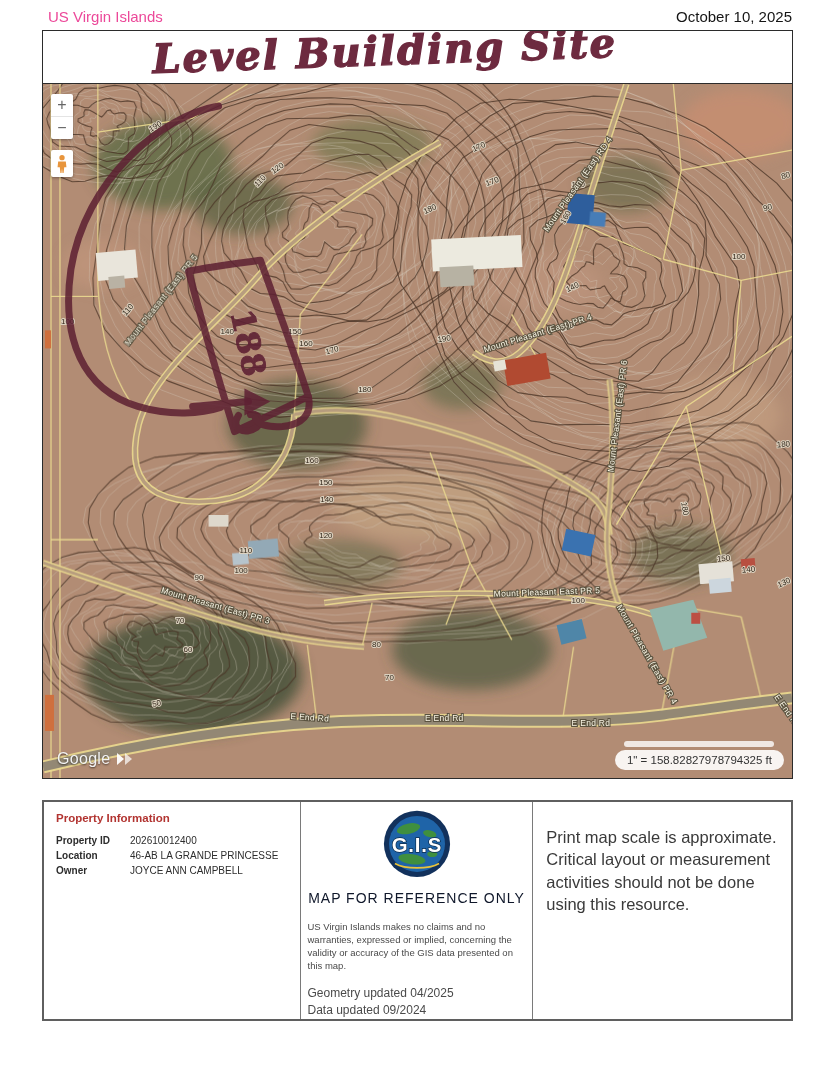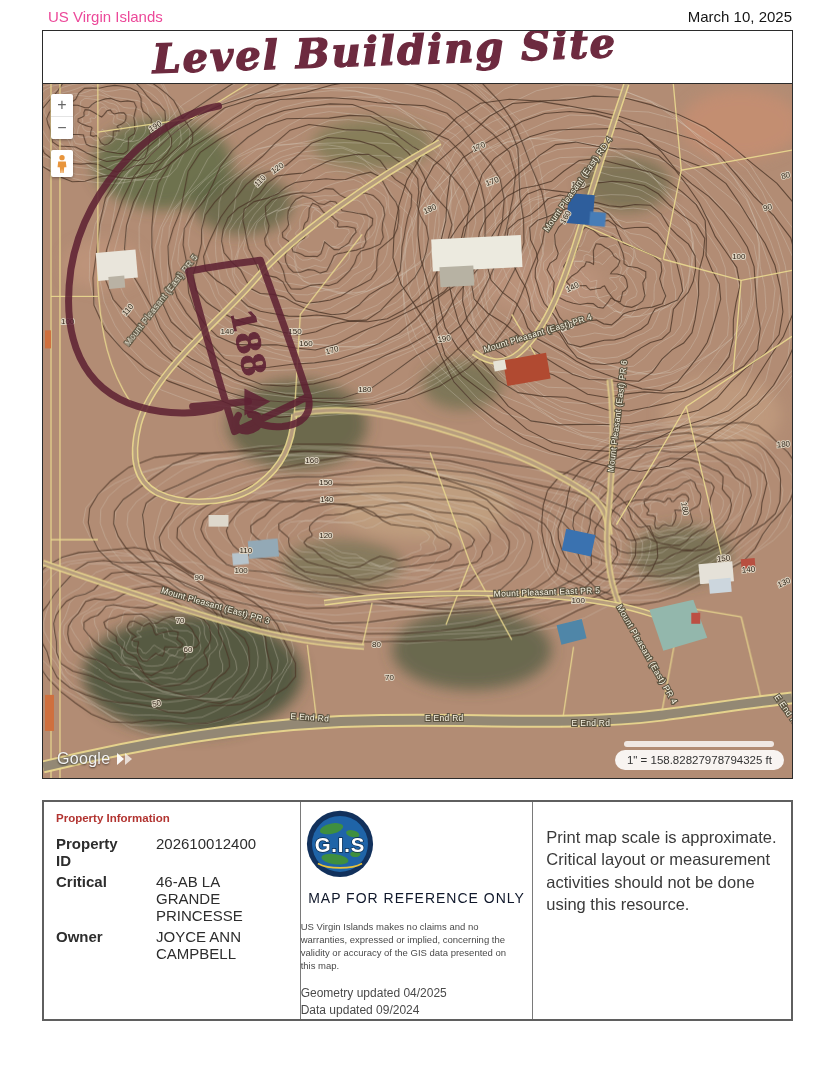--- a/index.html
+++ b/index.html
@@ -24,35 +24,35 @@
         text-shadow:0 1px 2px rgba(0,0,0,.65);}
   .scale-wrap{position:absolute;right:8px;bottom:8px;z-index:5;display:flex;flex-direction:column;align-items:center;gap:3px;}
   .scale-bar{width:150px;height:6px;background:rgba(255,255,255,.8);border-radius:3px;}
   .scale-pill{background:rgba(255,255,255,.9);border-radius:13px;padding:4px 12px;font-size:11.5px;color:#333;white-space:nowrap;}
   .panel{position:absolute;left:42px;top:786px;width:751px;height:221px;background:#fff;
         border:2px solid #5f5f5f;box-sizing:border-box;display:flex;margin-top:14px;}
   .col{flex:1;box-sizing:border-box;}
   .col-left,.col-mid{border-right:1px solid #7a7a7a;}
   .col-left{padding:10px 12px;}
   .pi-title{color:#b23431;font-weight:bold;font-size:11.5px;margin-bottom:11px;}
-  .pi-row{display:flex;font-size:15px;color:#2d2d2d;margin-bottom:4px;gap:26px;}
+  .pi-row{display:flex;font-size:10px;color:#2d2d2d;margin-bottom:4px;}
   .pi-label{width:74px;font-weight:bold;flex:none;}
-  .col-mid{display:flex;flex-direction:column;padding-top:8px;}
+  .col-mid{display:flex;flex-direction:column;align-items:center;padding-top:8px;}
   .ref-title{color:#0f172a;font-size:14px;letter-spacing:1px;text-align:center;line-height:1.45;margin-top:10px;}
   .disclaimer{font-size:9.5px;color:#4a4a4a;width:218px;margin-top:13px;line-height:1.35;}
   .updates{font-size:12px;color:#4a4a4a;width:218px;margin-top:13px;line-height:1.4;}
   .col-right{padding:24px 13px;font-size:16.5px;color:#3a3a3a;line-height:1.36;}
 </style>
 </head>
 <body>
 
 <div class="page">
 
   <div class="hdr-left">US Virgin Islands</div>
-  <div class="hdr-right">March 10, 2025</div>
+  <div class="hdr-right">October 10, 2025</div>
 
   <div class="title-band">
     <svg class="noptr" width="751" height="54" viewBox="0 0 751 54">
       <text x="110" y="42" transform="rotate(-2 110 42)" font-family="DejaVu Serif, serif" font-style="italic" font-weight="bold" font-size="40" fill="#6d2a3f" stroke="#6d2a3f" stroke-width="1.4" letter-spacing="2">Level Building Site</text>
     </svg>
   </div>
 
   <div class="map">
     <svg id="terrain" class="layer" viewBox="0 0 751 693" preserveAspectRatio="none">
       <defs>
@@ -401,21 +401,21 @@
   </div>
 
   <div class="panel">
     <div class="col col-left">
       <div class="pi-title">Property Information</div>
       <div class="pi-row">
         <span class="pi-label">Property ID</span>
         <span>202610012400</span>
       </div>
       <div class="pi-row">
-        <span class="pi-label">Critical</span>
+        <span class="pi-label">Location</span>
         <span>46-AB LA GRANDE PRINCESSE</span>
       </div>
       <div class="pi-row">
         <span class="pi-label">Owner</span>
         <span>JOYCE ANN CAMPBELL</span>
       </div>
     </div>
 
     <div class="col col-mid">
       <svg width="78" height="78" viewBox="0 0 80 80">

